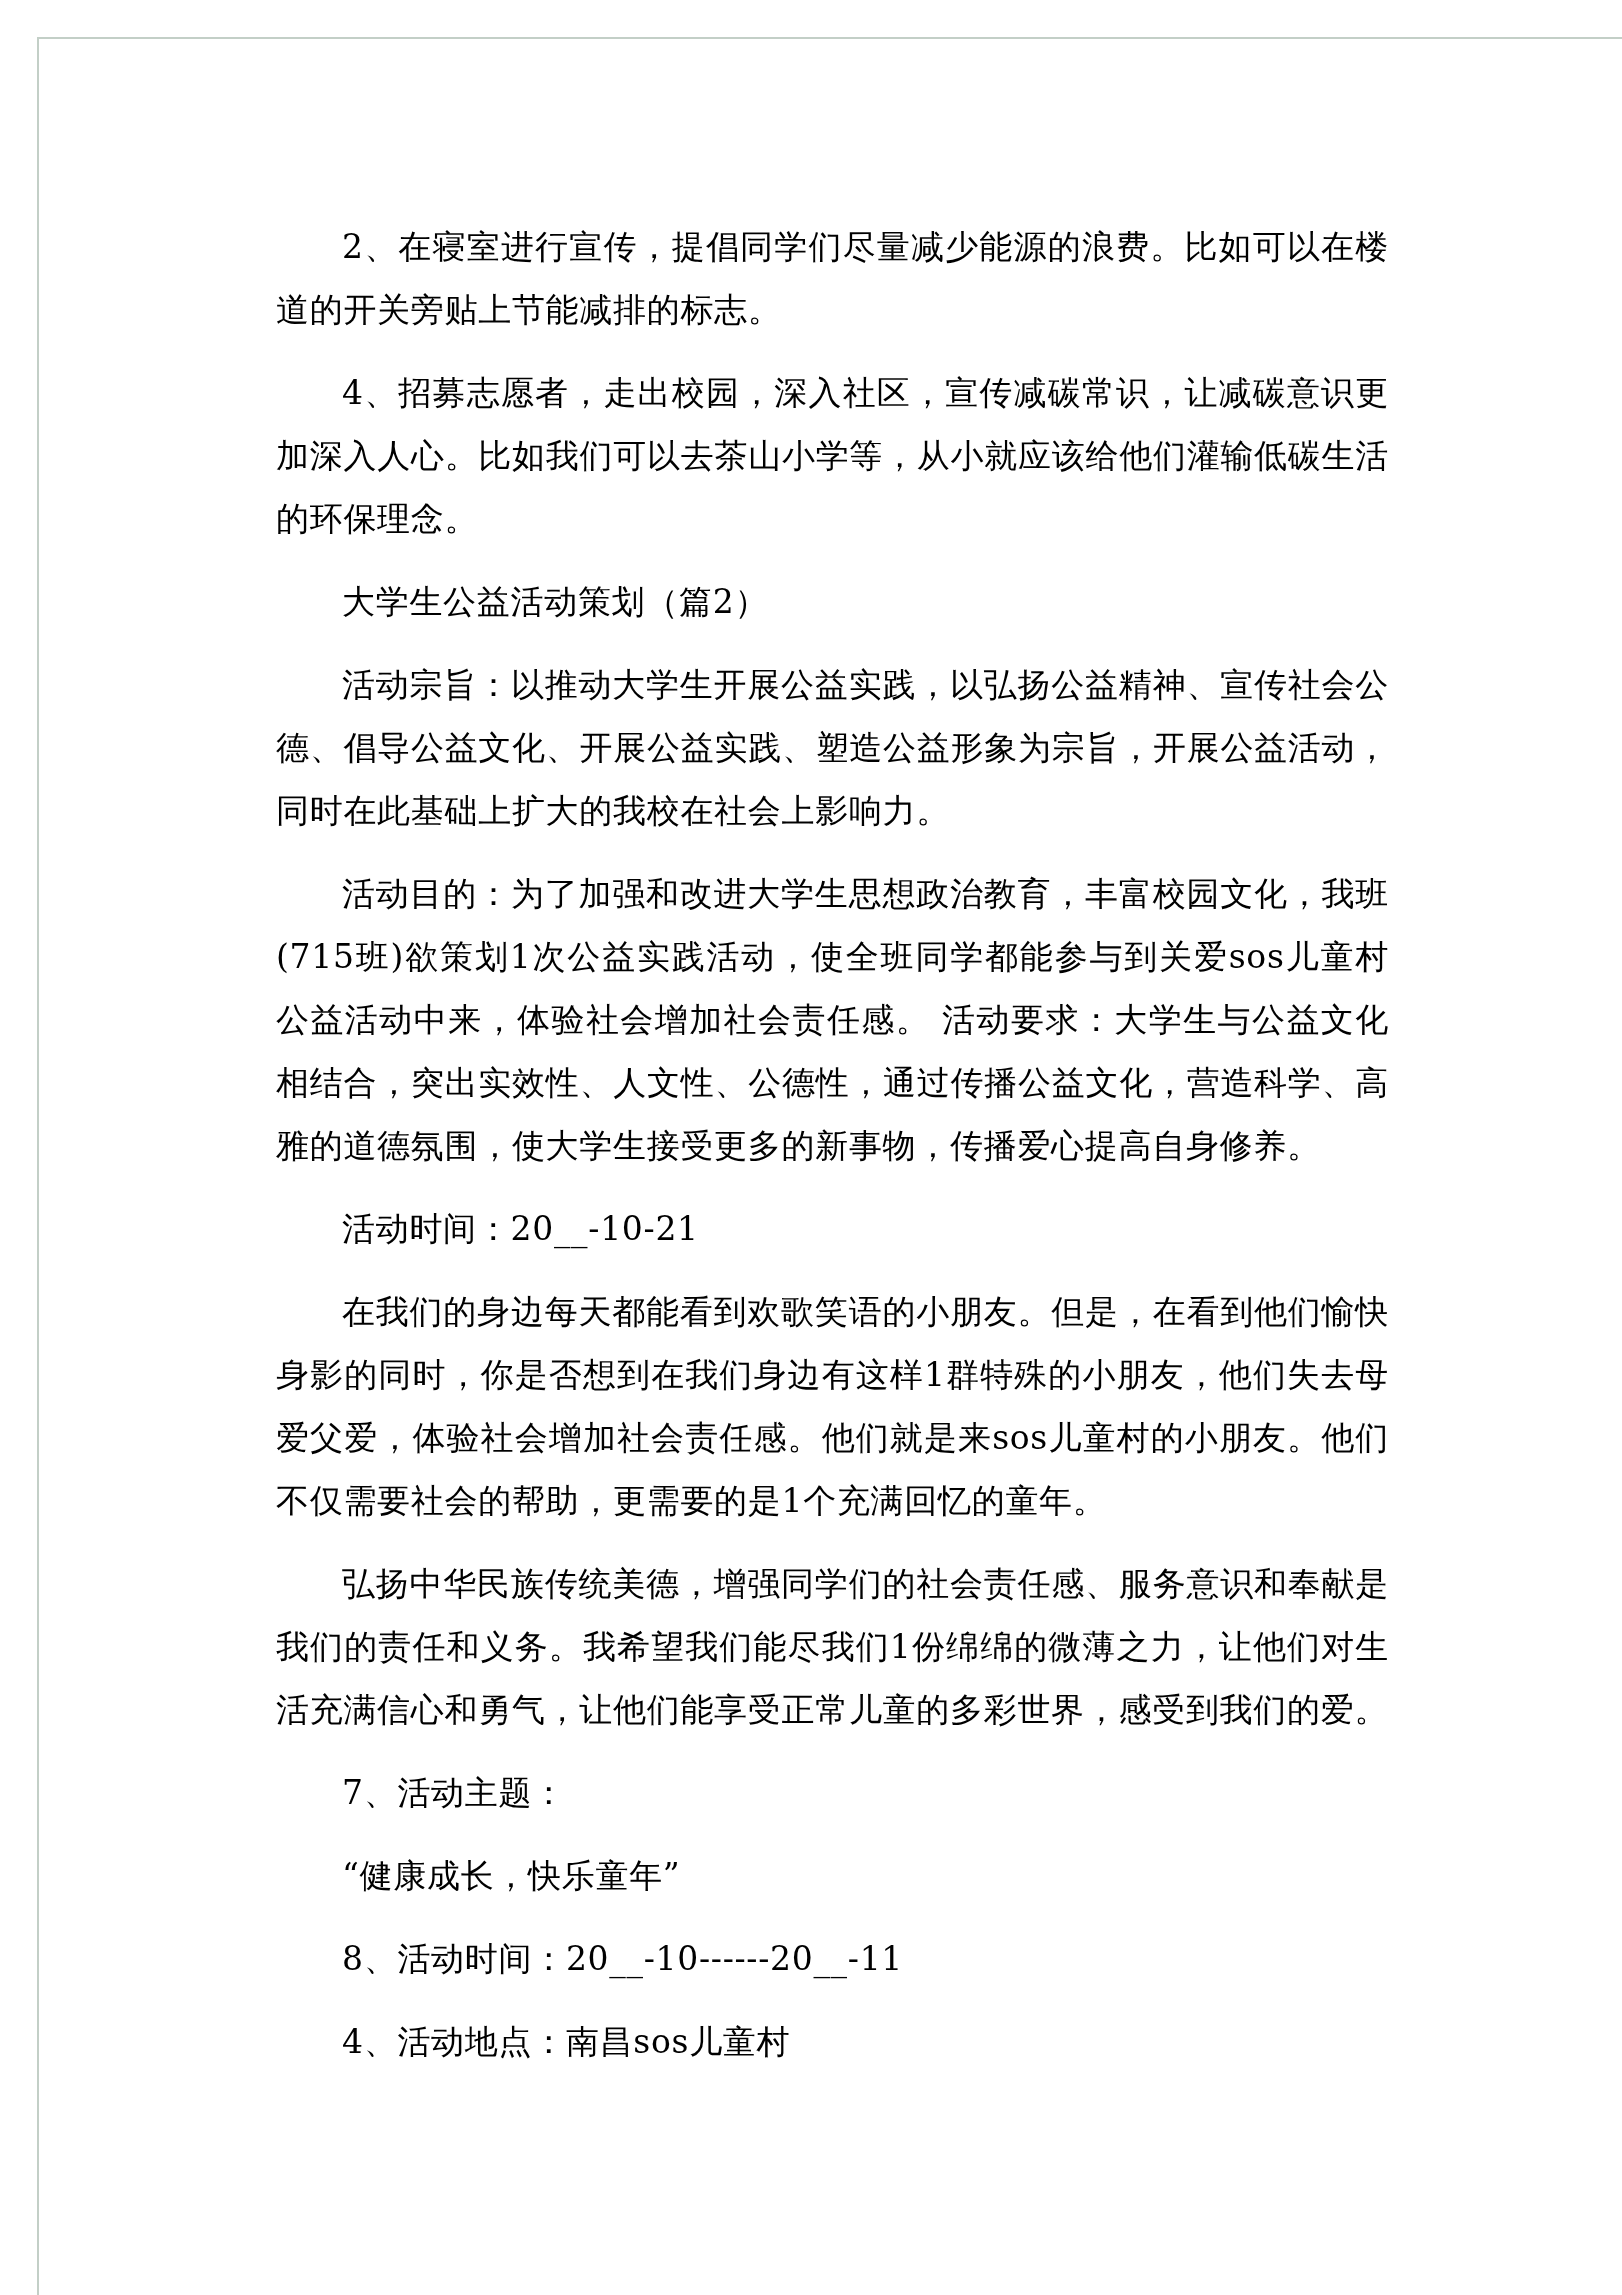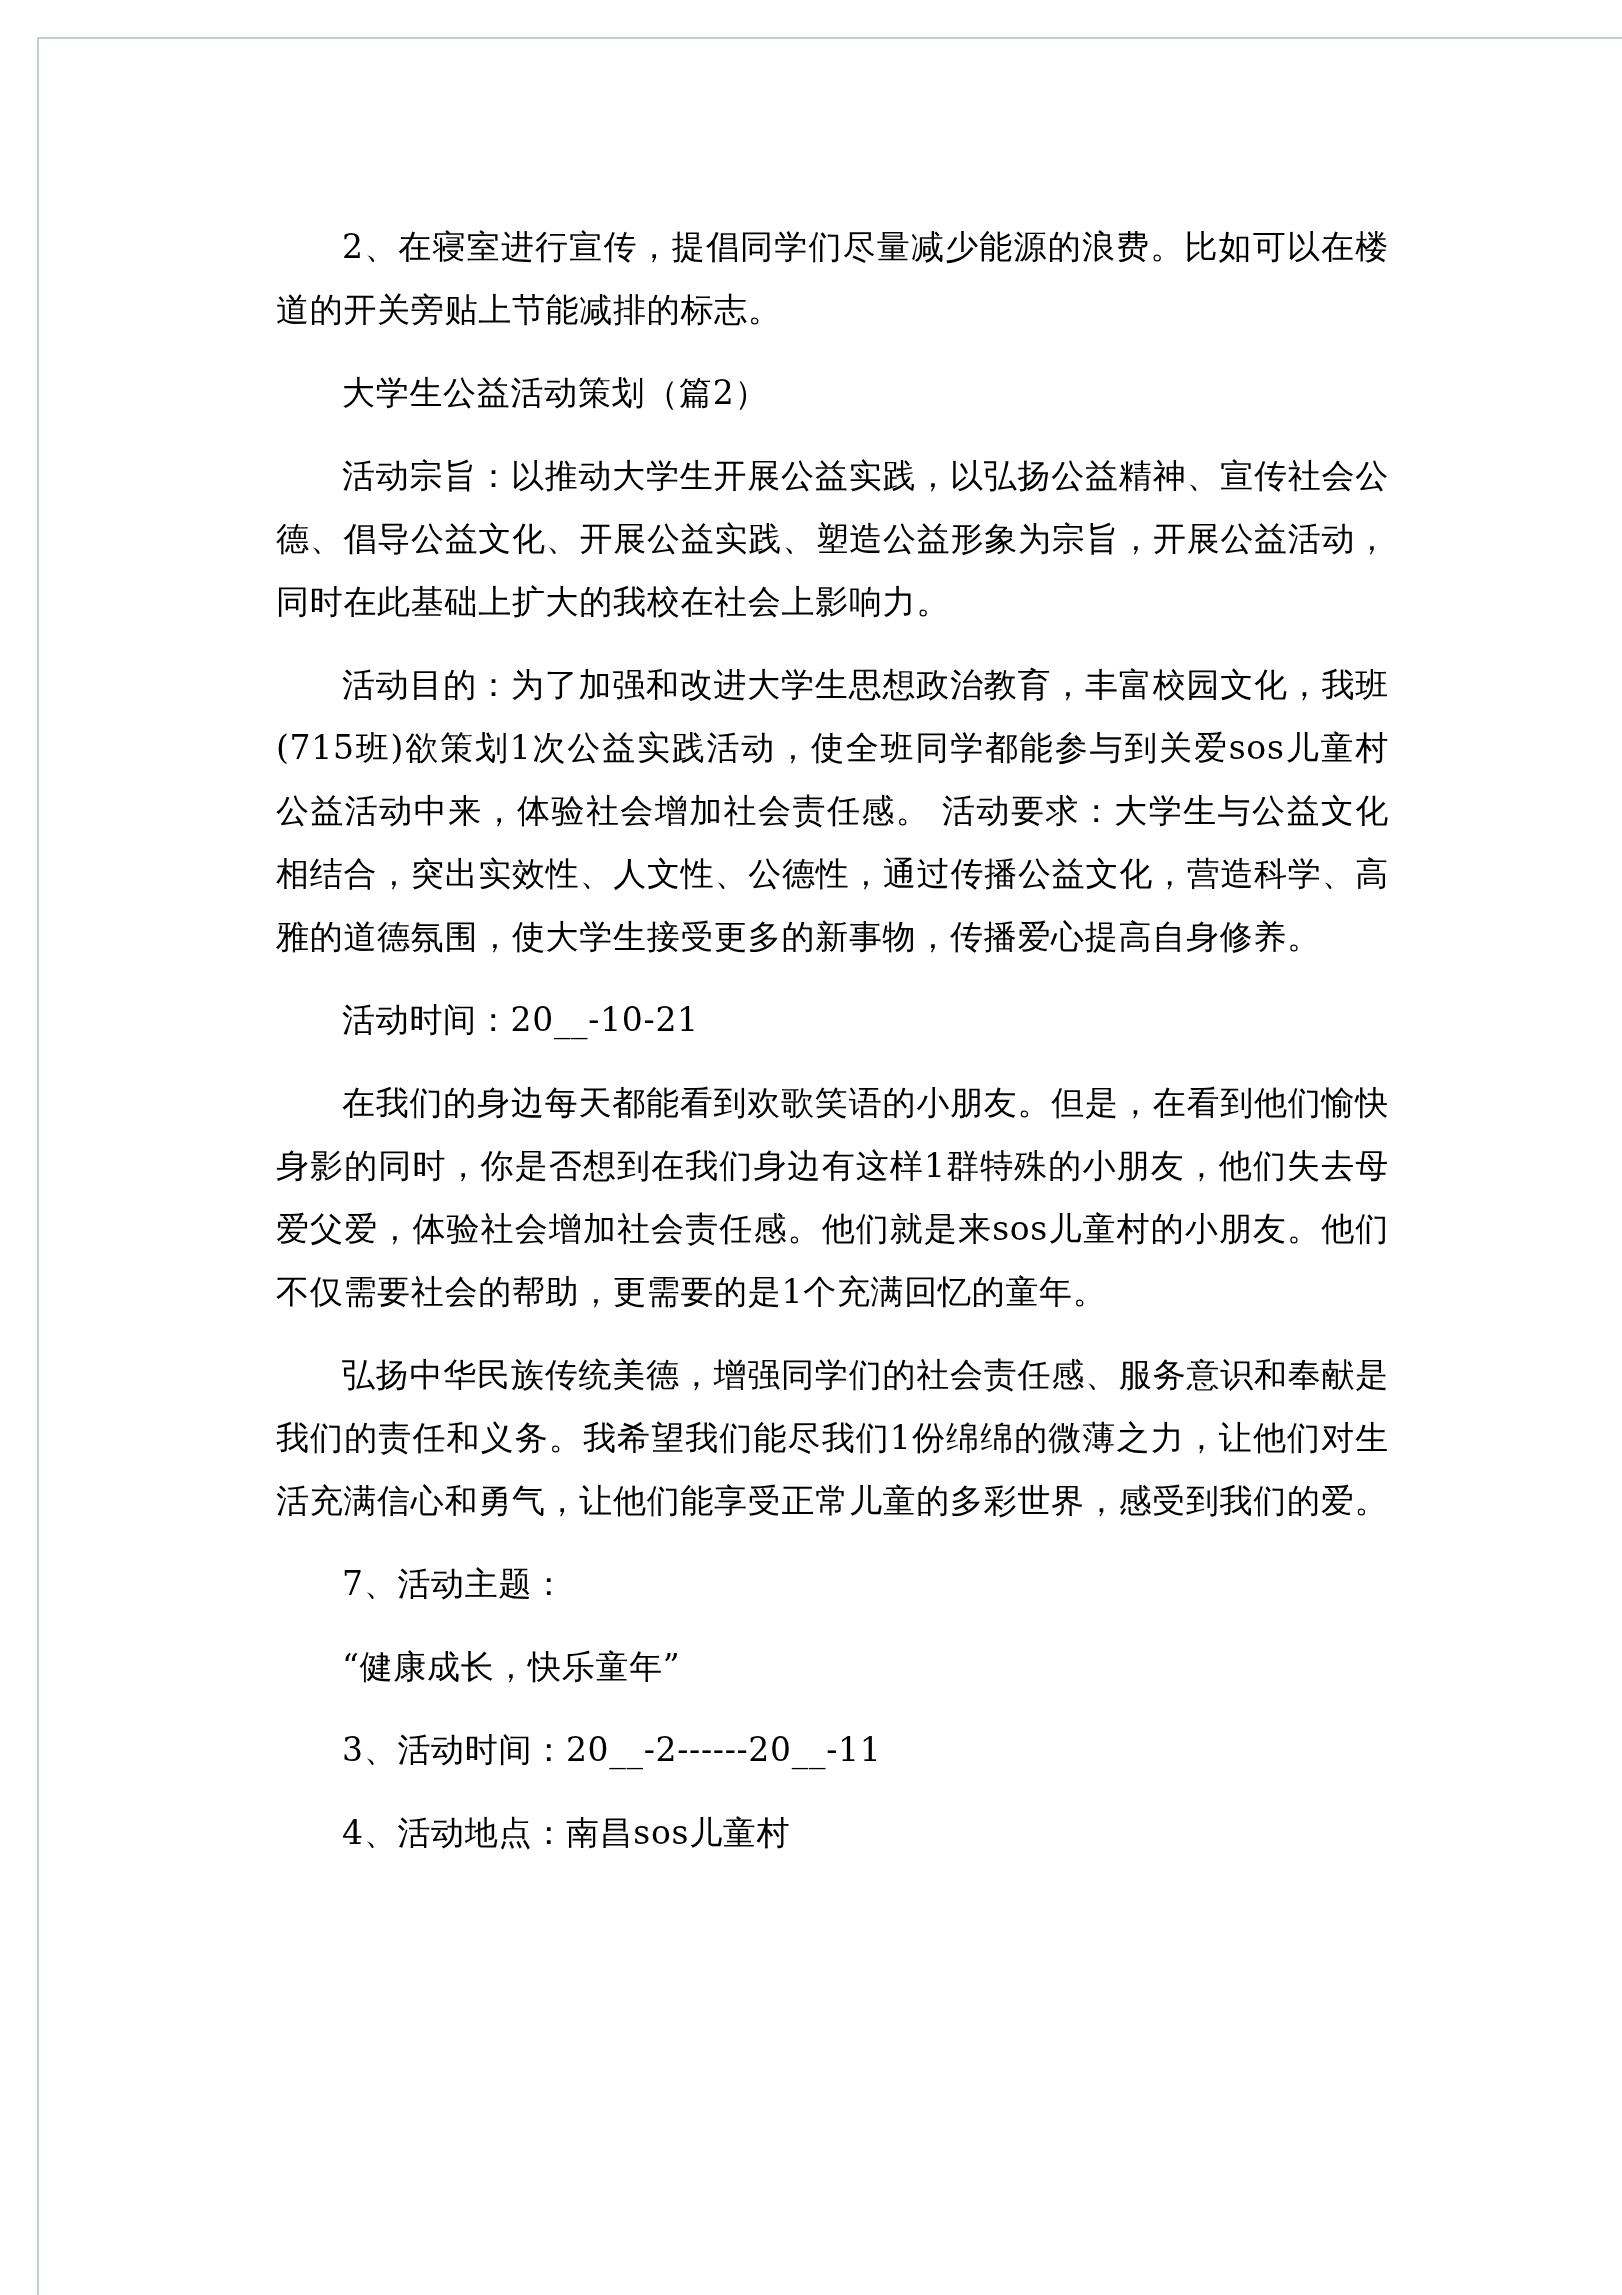--- a/index.html
+++ b/index.html
@@ -46,25 +46,26 @@
     word-break: break-all;
   }
 </style>
 </head>
 <body>
 
 <div class="page">
   <div class="page-frame" style="border-color: rgb(195, 207, 199);"></div>
   <div class="doc-body">
       <p>2、在寝室进行宣传，提倡同学们尽量减少能源的浪费。比如可以在楼道的开关旁贴上节能减排的标志。</p>
+      <p>4、招募志愿者，走出校园，深入社区，宣传减碳常识，让减碳意识更加深入人心。比如我们可以去茶山小学等，从小就应该给他们灌输低碳生活的环保理念。</p>
       <p>大学生公益活动策划（篇2）</p>
       <p>活动宗旨：以推动大学生开展公益实践，以弘扬公益精神、宣传社会公德、倡导公益文化、开展公益实践、塑造公益形象为宗旨，开展公益活动，同时在此基础上扩大的我校在社会上影响力。</p>
       <p>活动目的：为了加强和改进大学生思想政治教育，丰富校园文化，我班(715班)欲策划1次公益实践活动，使全班同学都能参与到关爱sos儿童村公益活动中来，体验社会增加社会责任感。  活动要求：大学生与公益文化相结合，突出实效性、人文性、公德性，通过传播公益文化，营造科学、高雅的道德氛围，使大学生接受更多的新事物，传播爱心提高自身修养。</p>
       <p>活动时间：20__-10-21</p>
       <p>在我们的身边每天都能看到欢歌笑语的小朋友。但是，在看到他们愉快身影的同时，你是否想到在我们身边有这样1群特殊的小朋友，他们失去母爱父爱，体验社会增加社会责任感。他们就是来sos儿童村的小朋友。他们不仅需要社会的帮助，更需要的是1个充满回忆的童年。</p>
       <p>弘扬中华民族传统美德，增强同学们的社会责任感、服务意识和奉献是我们的责任和义务。我希望我们能尽我们1份绵绵的微薄之力，让他们对生活充满信心和勇气，让他们能享受正常儿童的多彩世界，感受到我们的爱。</p>
       <p>7、活动主题：</p>
       <p>“健康成长，快乐童年”</p>
-      <p>3、活动时间：20__-2------20__-11</p>
+      <p>8、活动时间：20__-10------20__-11</p>
       <p>4、活动地点：南昌sos儿童村</p>
     </div>
 </div>
 
 
 </body></html>

